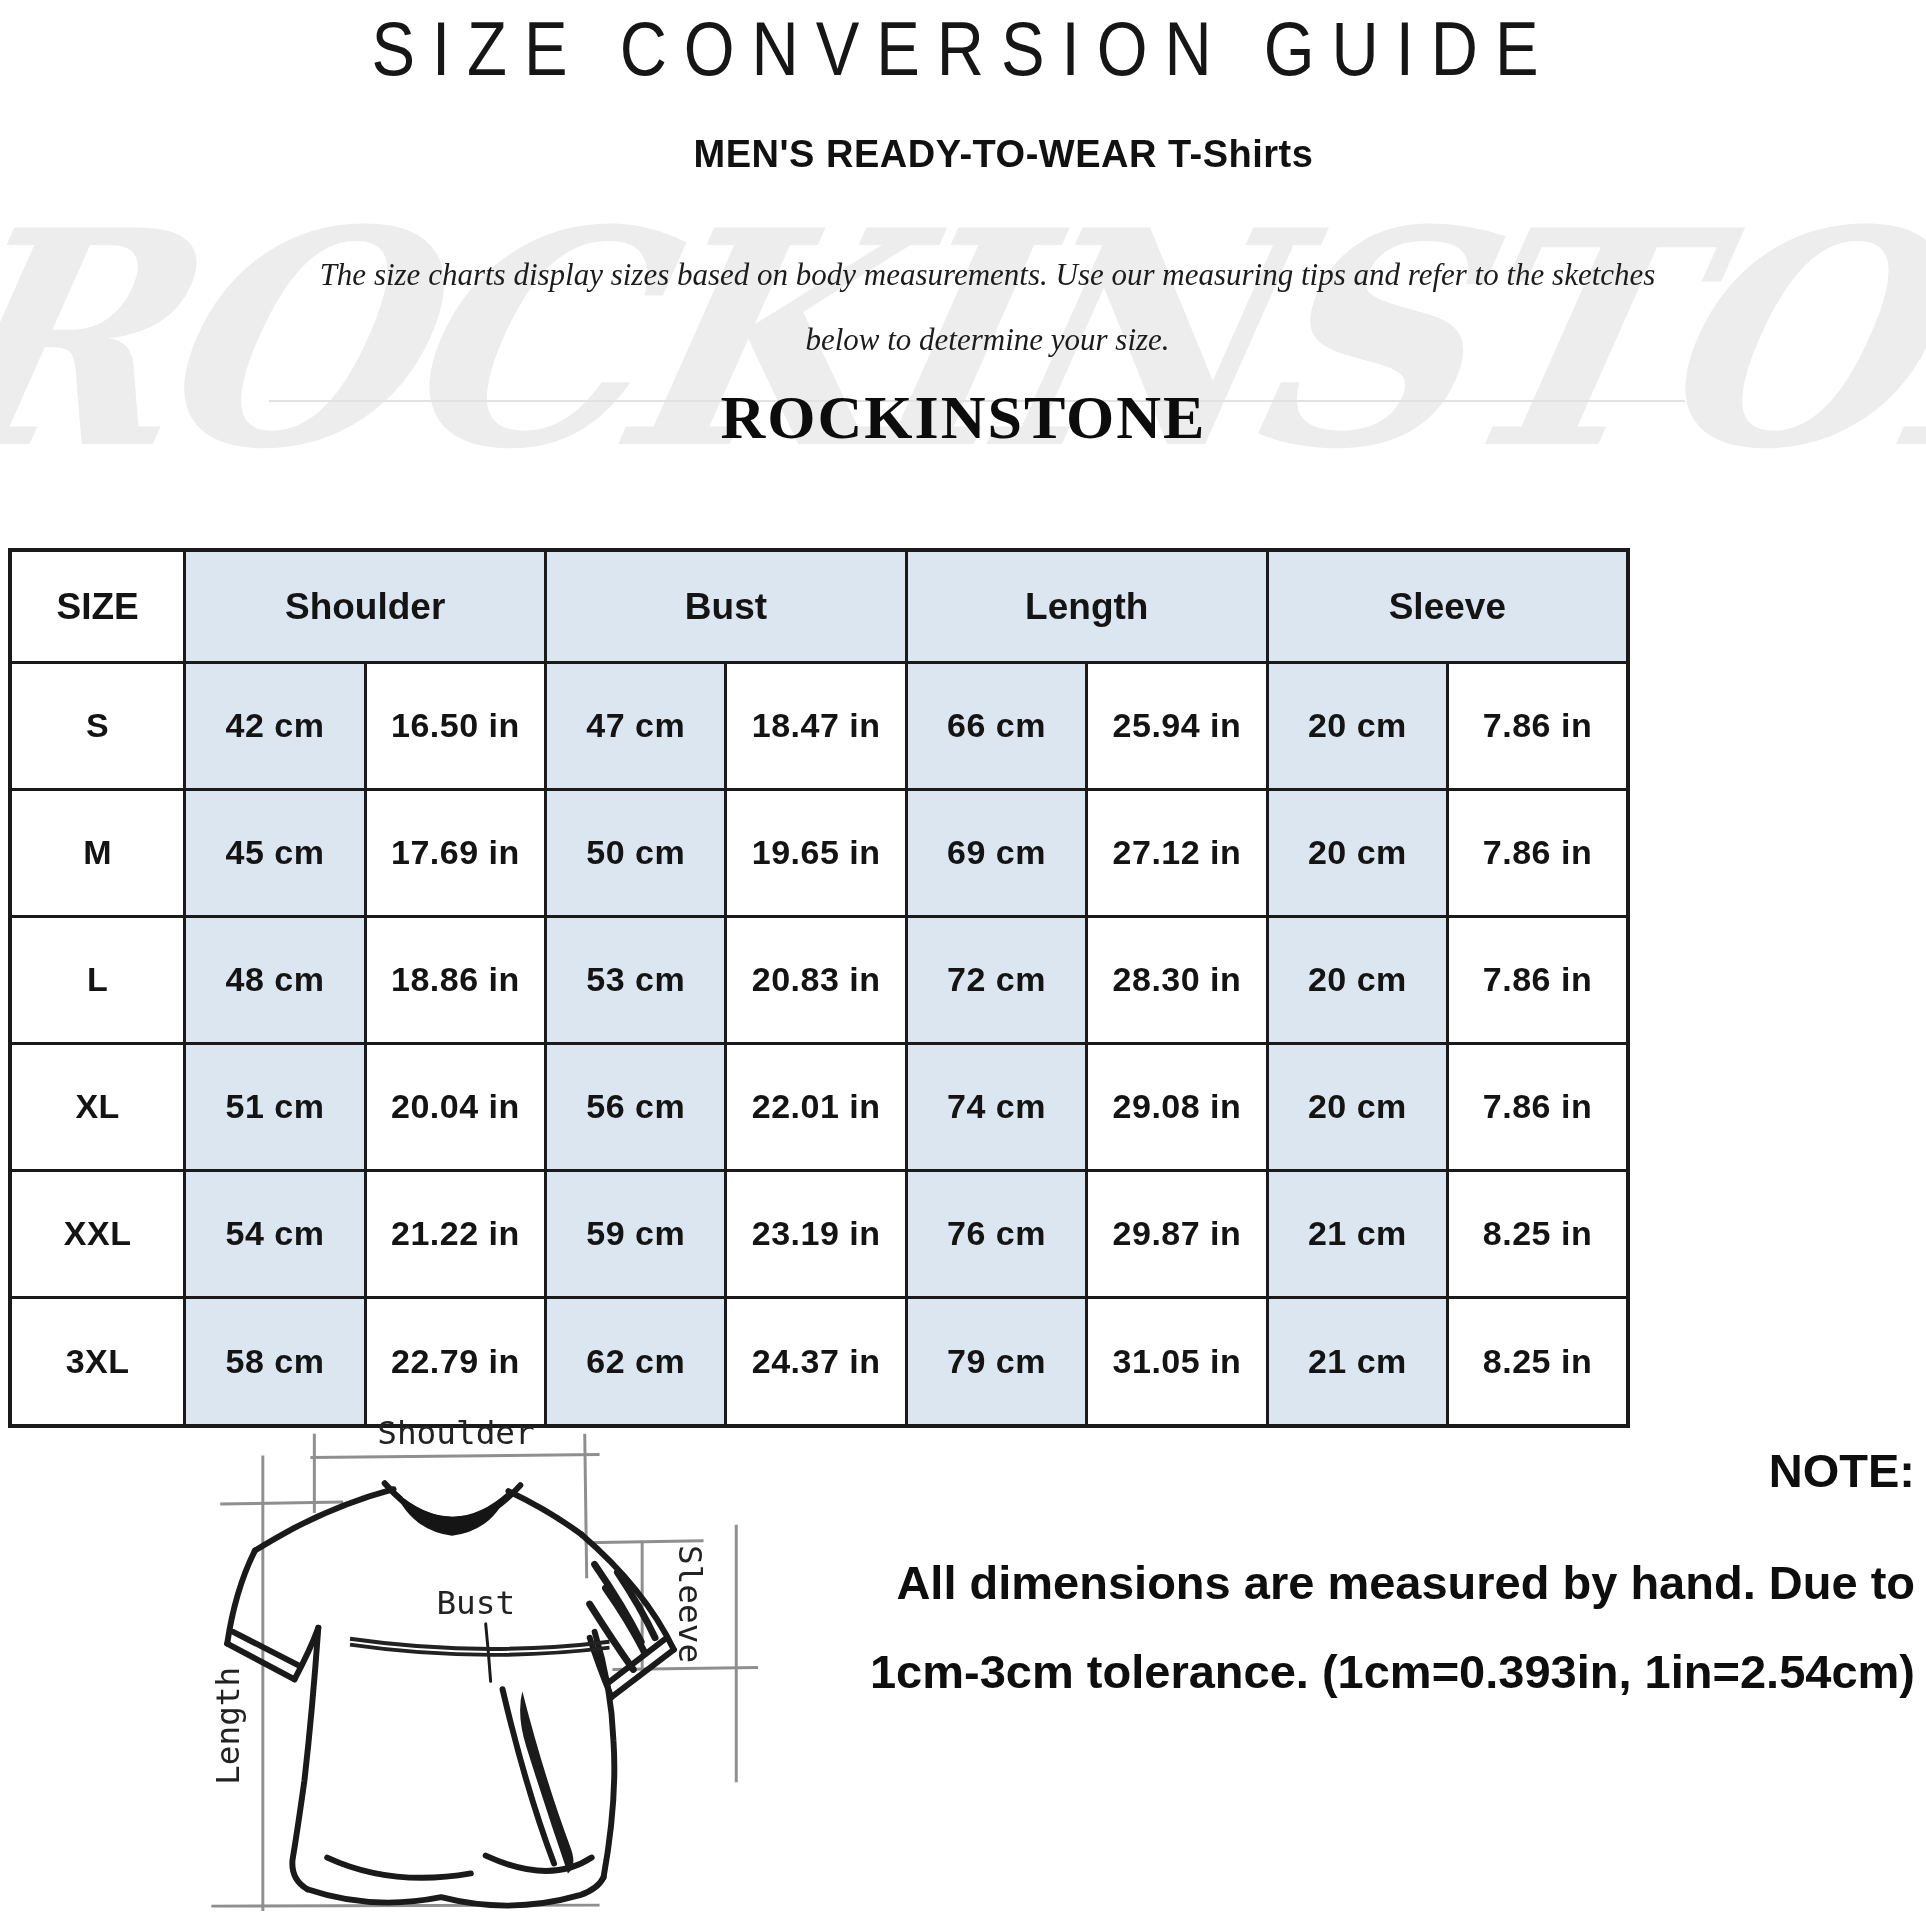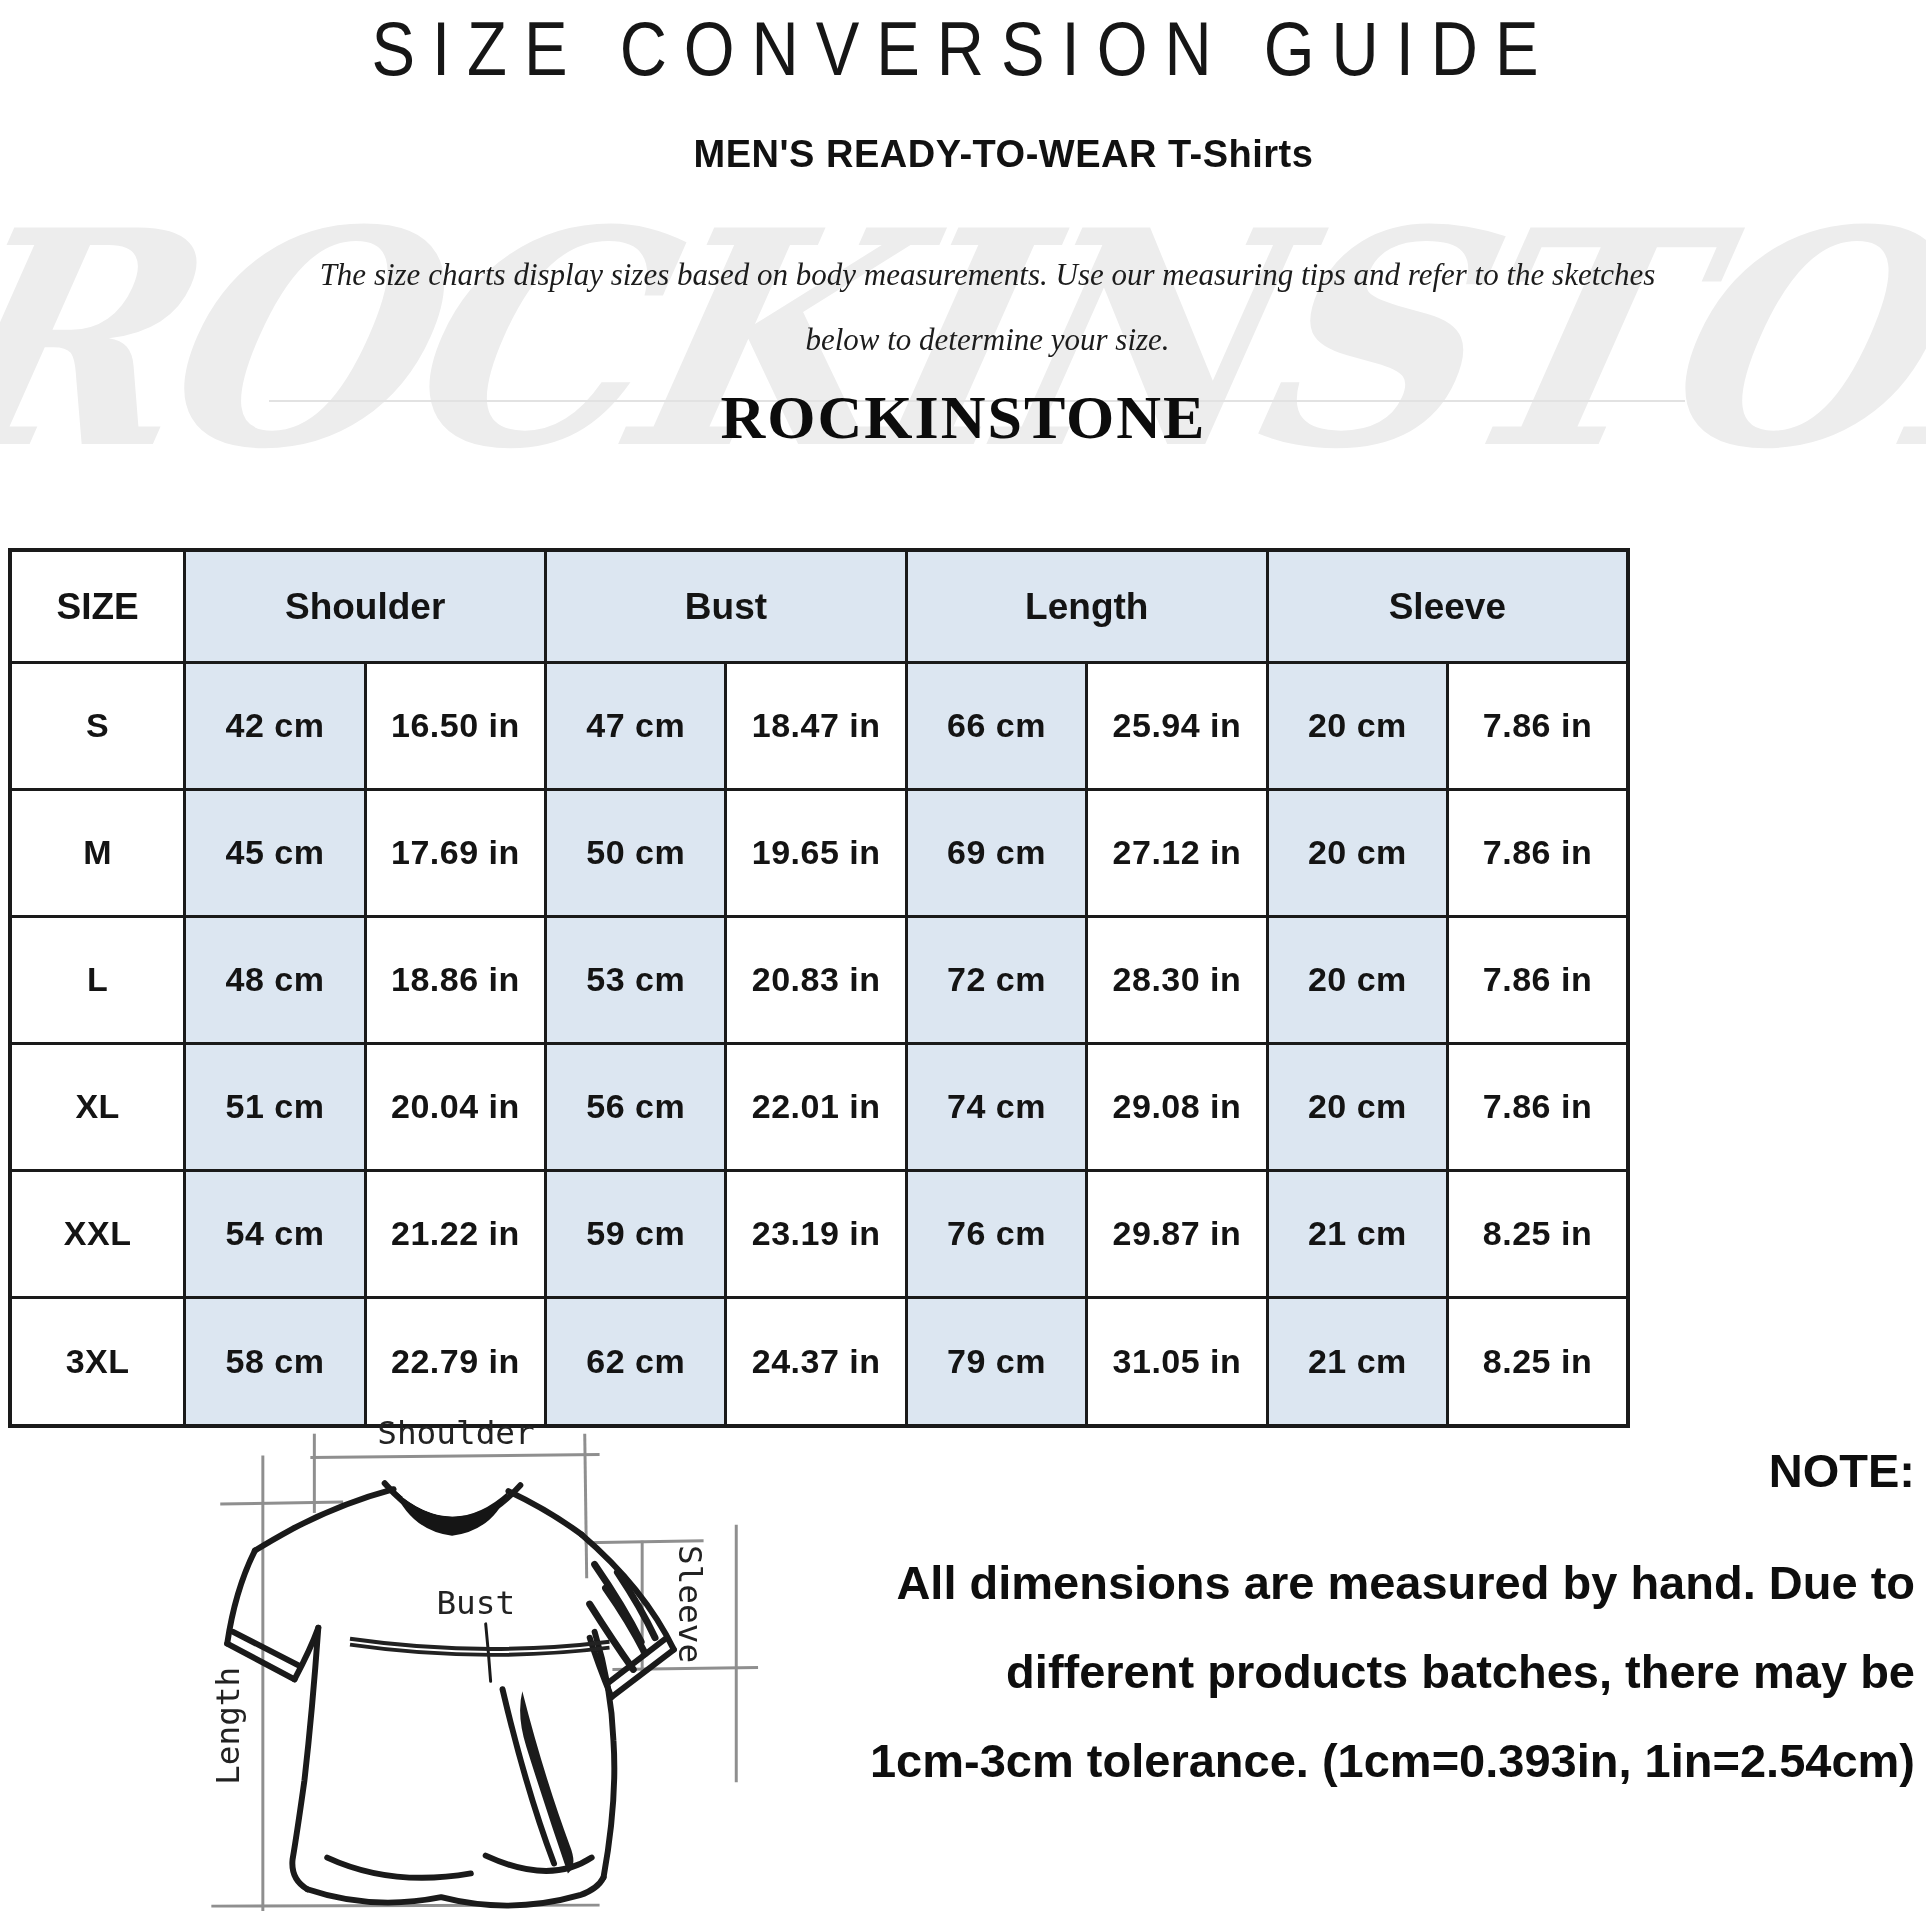--- a/index.html
+++ b/index.html
@@ -205,18 +205,17 @@
 
     <text x="315" y="50" text-anchor="middle" font-size="33">Shoulder</text>
     <text x="335" y="222" text-anchor="middle" font-size="33">Bust</text>
     <text transform="translate(96,335) rotate(-90)" text-anchor="middle" font-size="33">Length</text>
     <text transform="translate(540,212) rotate(90)" text-anchor="middle" font-size="33">Sleeve</text>
   </svg>
 
   <div class="note">
     <div class="note-title">NOTE:</div>
     <div class="note-line">All dimensions are measured by hand. Due to</div>
-    <div class="note-line">different products batches, there may be</div>
     <div class="note-line">1cm-3cm tolerance. (1cm=0.393in, 1in=2.54cm)</div>
   </div>
 
 </div>
 
 
 </body></html>

